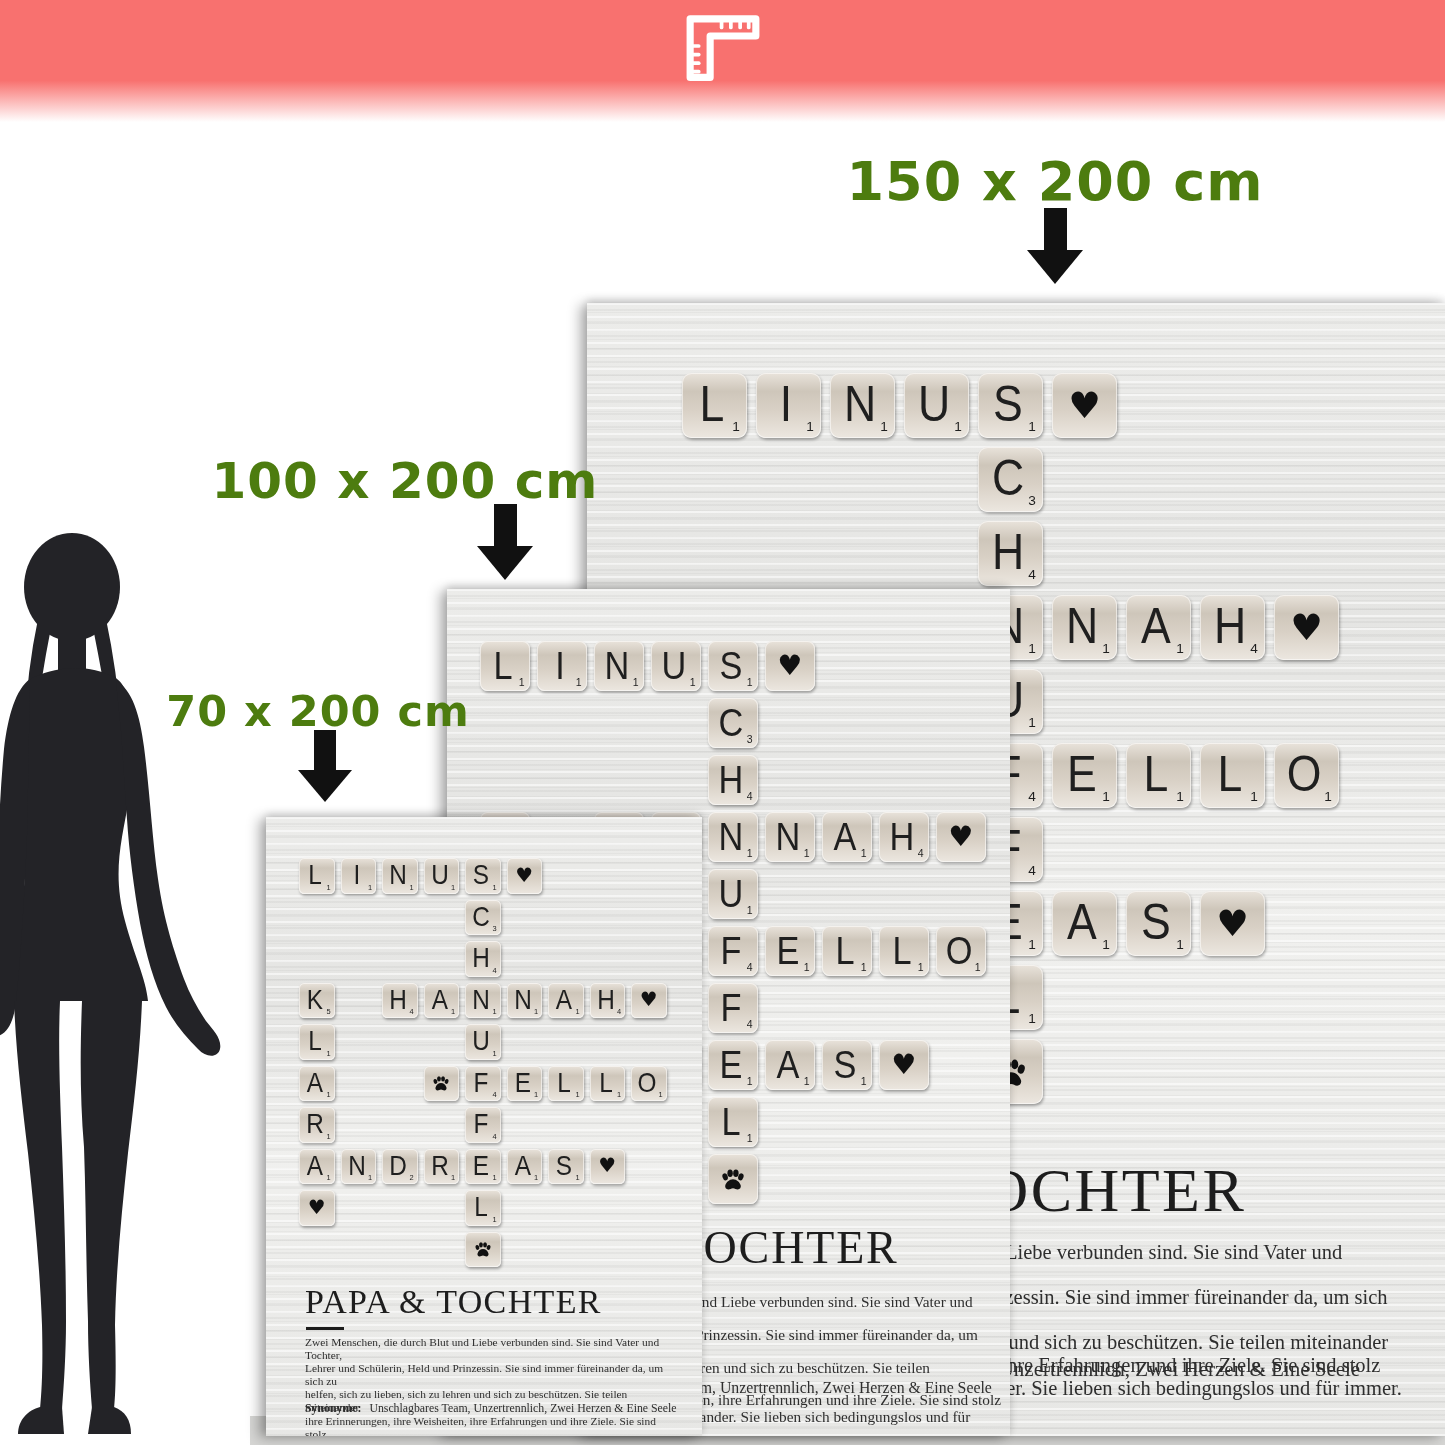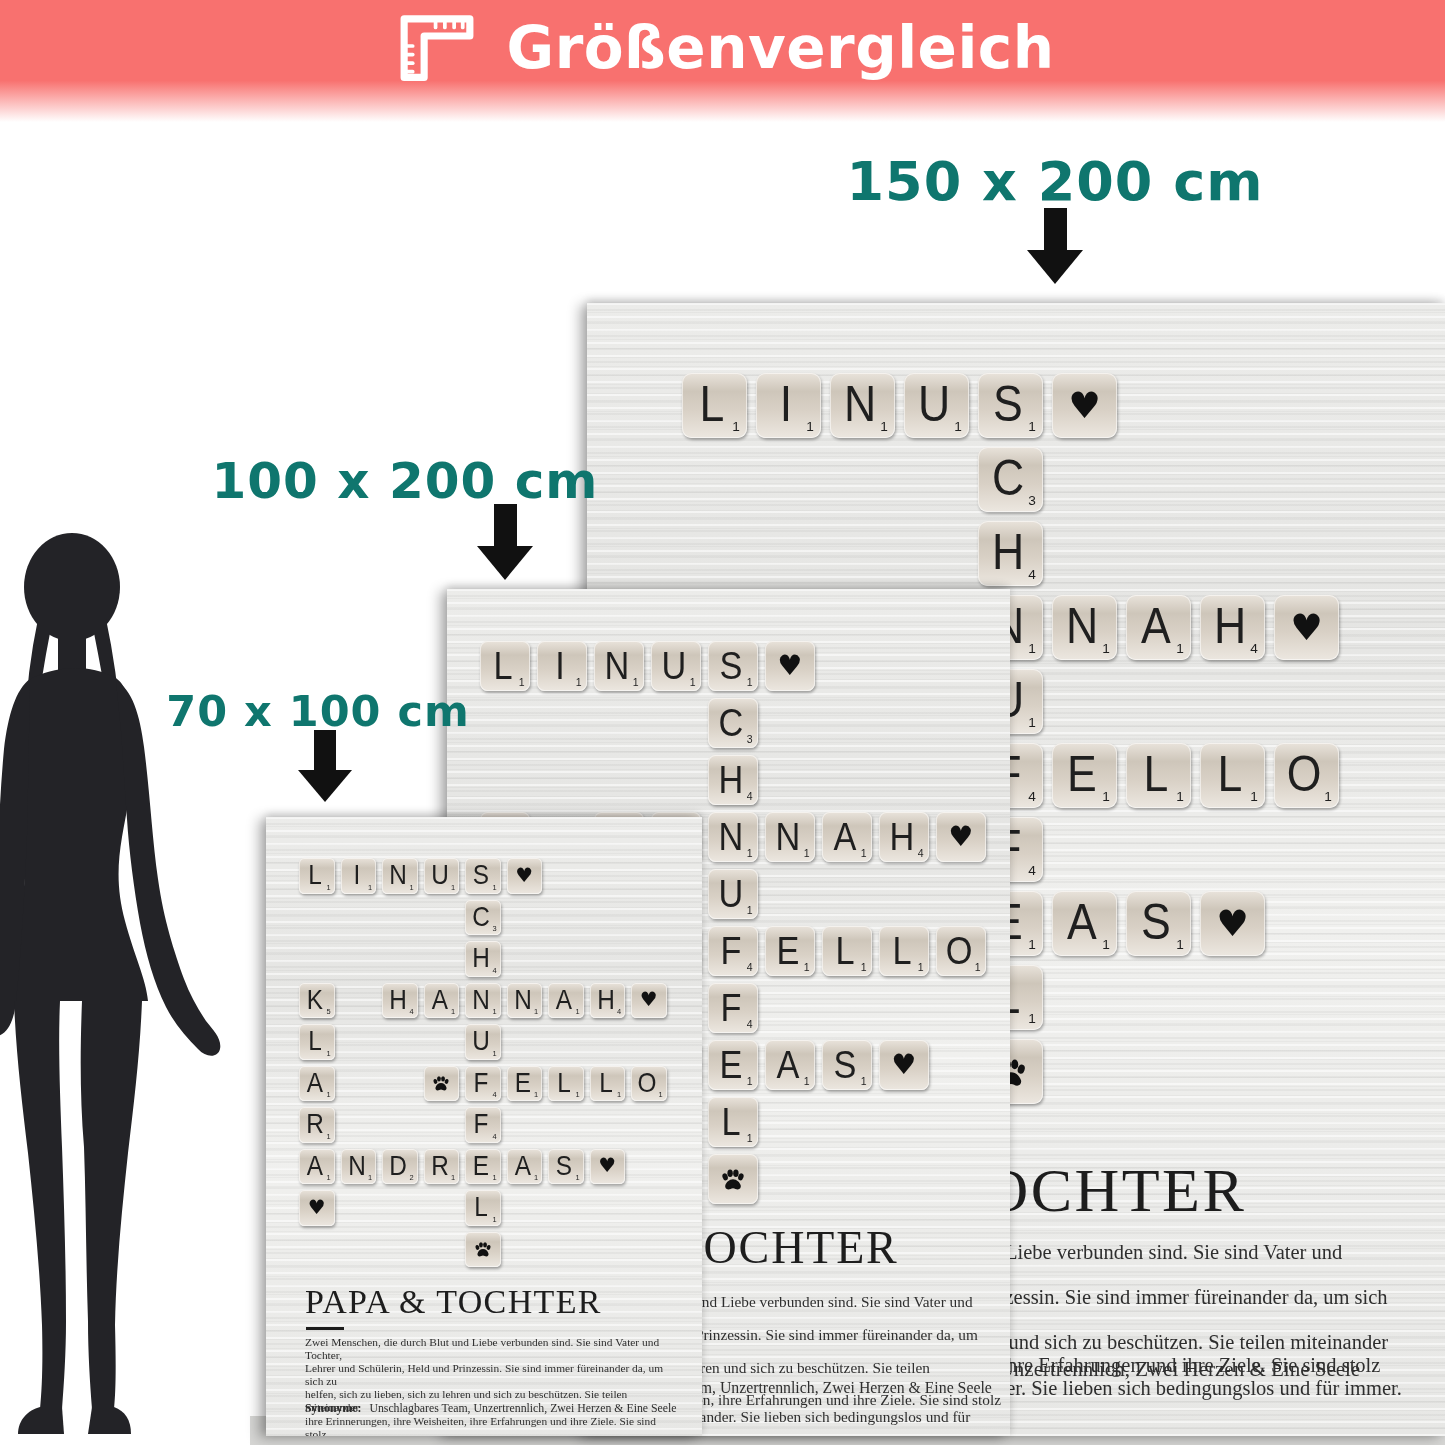--- a/index.html
+++ b/index.html
@@ -15,21 +15,21 @@
     display:flex;align-items:flex-start;justify-content:center;
   }
   .banner-inner{display:flex;align-items:center;gap:24px;margin-top:6px;}
   .banner-title{
     color:#ffffff;font-size:58px;font-weight:bold;letter-spacing:0.5px;
     font-family:"DejaVu Sans","Liberation Sans",sans-serif;
   }
   .ruler-icon{width:92px;height:80px;}
   
   .size-label{
-    position:absolute;color:#0f766e;font-weight:bold;text-align:center;
+    position:absolute;color:#4d7c0f;font-weight:bold;text-align:center;
     font-family:"DejaVu Sans","Liberation Sans",sans-serif;letter-spacing:1px;
   }
   .arrow{position:absolute;display:flex;flex-direction:column;align-items:center;width:56px;}
   .arrow .stem{width:23px;height:42px;background:#111;}
   .arrow .head{width:0;height:0;border-left:28px solid transparent;border-right:28px solid transparent;border-top:34px solid #111;}
   
   .floor-strip{position:absolute;left:250px;top:1416px;width:1195px;height:29px;background:#d6d6d4;z-index:1;}
   
   .poster{
     position:absolute;overflow:hidden;
@@ -89,37 +89,36 @@
           <line x1="37.5" y1="9" x2="37.5" y2="15"></line>
           <line x1="44" y1="9" x2="44" y2="15"></line>
           <line x1="50" y1="9" x2="50" y2="15"></line>
           <line x1="9" y1="28" x2="15" y2="28"></line>
           <line x1="9" y1="34" x2="15" y2="34"></line>
           <line x1="9" y1="40" x2="15" y2="40"></line>
           <line x1="9" y1="46" x2="15" y2="46"></line>
         </g>
       </svg>
     </span>
-    <span class="banner-title">Größenvergleich</span>
   </div>
 </div>
 
 <div class="size-label" style="left:840px;top:150px;width:430px;font-size:54px;z-index:6">150 x 200 cm</div>
 <div class="arrow" style="left:1027px;top:208px;z-index:6">
   <div class="stem"></div>
     <div class="head"></div>
 </div>
 
 <div class="size-label" style="left:195px;top:452px;width:420px;font-size:50px;z-index:6">100 x 200 cm</div>
 <div class="arrow" style="left:477px;top:504px;z-index:6">
   <div class="stem"></div>
     <div class="head"></div>
 </div>
 
-<div class="size-label" style="left:133px;top:686px;width:370px;font-size:43px;z-index:6">70 x 100 cm</div>
+<div class="size-label" style="left:133px;top:686px;width:370px;font-size:43px;z-index:6">70 x 200 cm</div>
 <div class="arrow" style="left:297px;top:730px;z-index:6">
   <div class="stem" style="width:22px;height:40px"></div>
   <div class="head" style="border-left-width:27px;border-right-width:27px;border-top-width:32px"></div>
 </div>
 
 <div class="floor-strip"></div>
 
 <div class="poster" id="poster-large" style="left:587px;top:303px;width:858px;height:1133px;z-index:2">
   <div class="tile-grid">
       <div class="tile" style="left: 95px; top: 70px; width: 65px; height: 65px; border-radius: 9.75px;">

